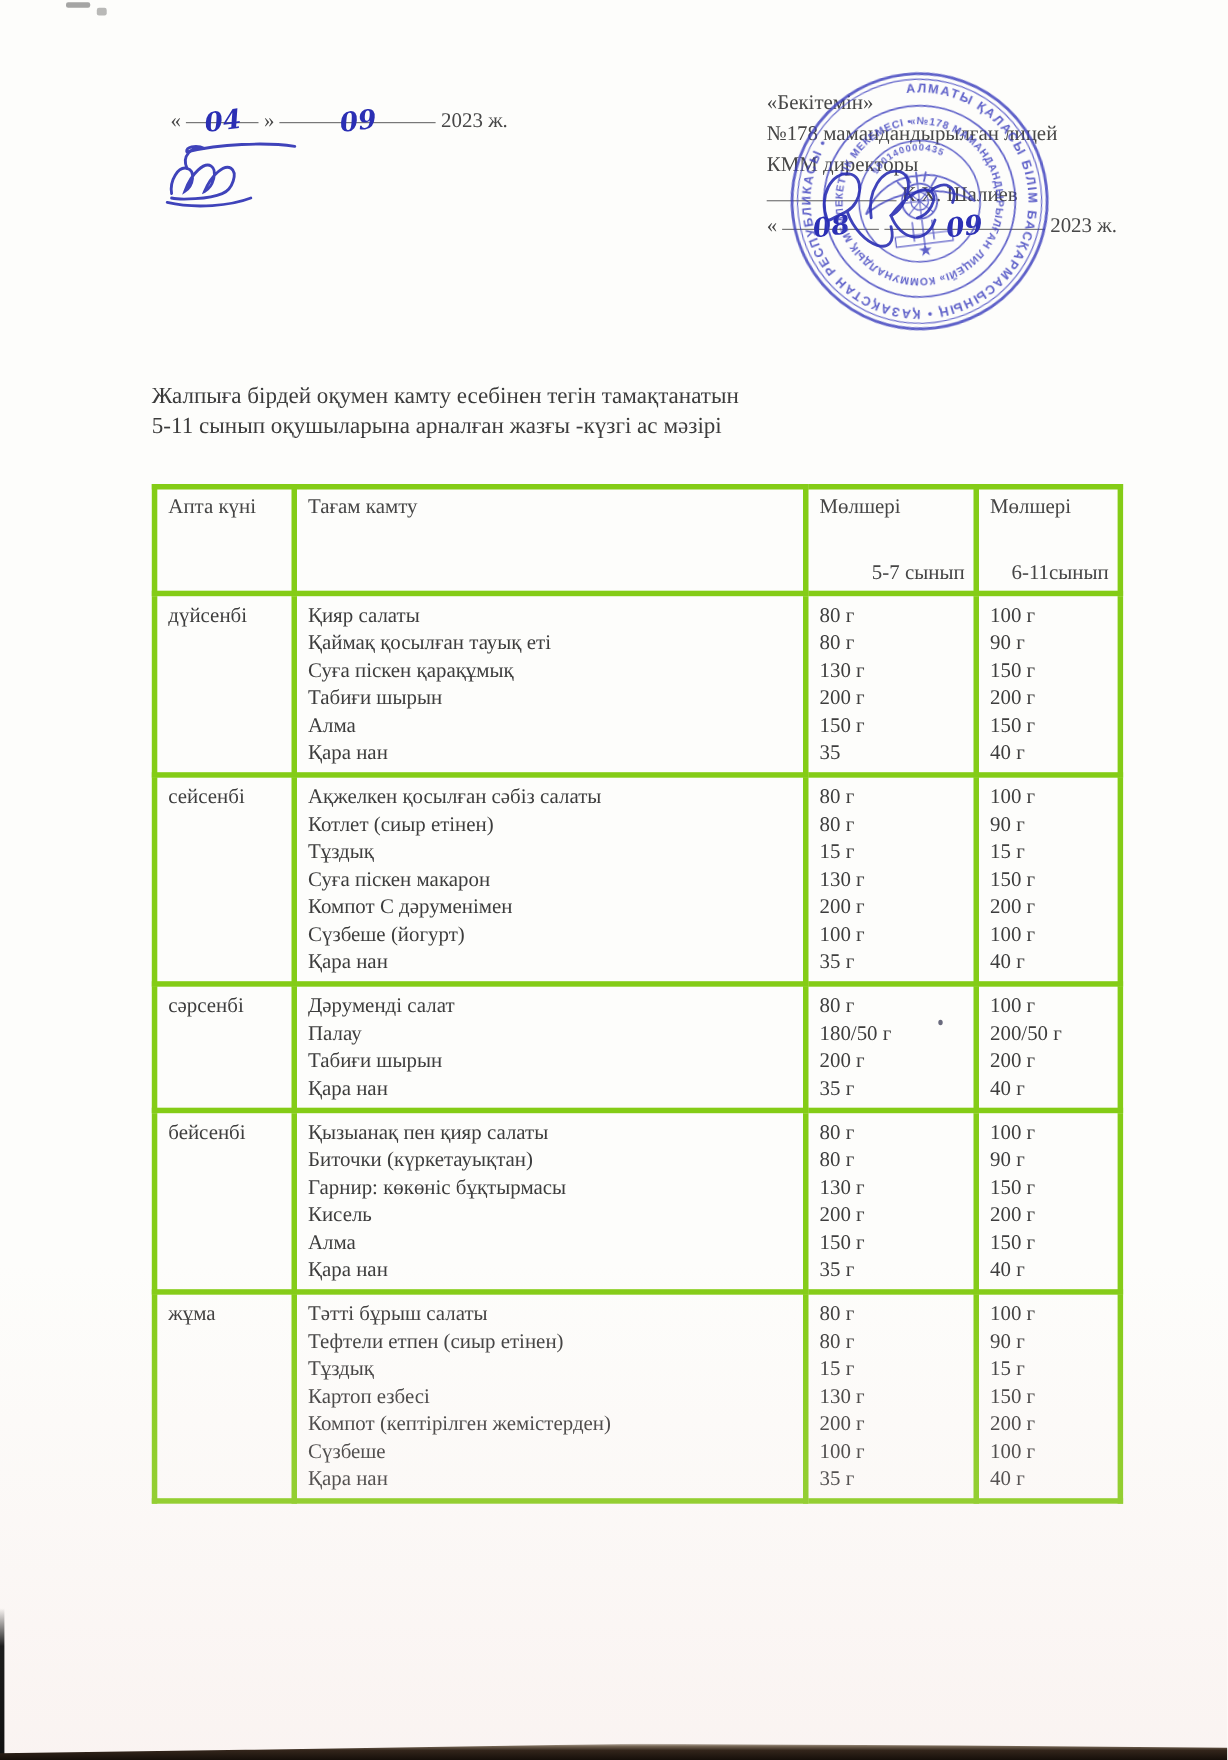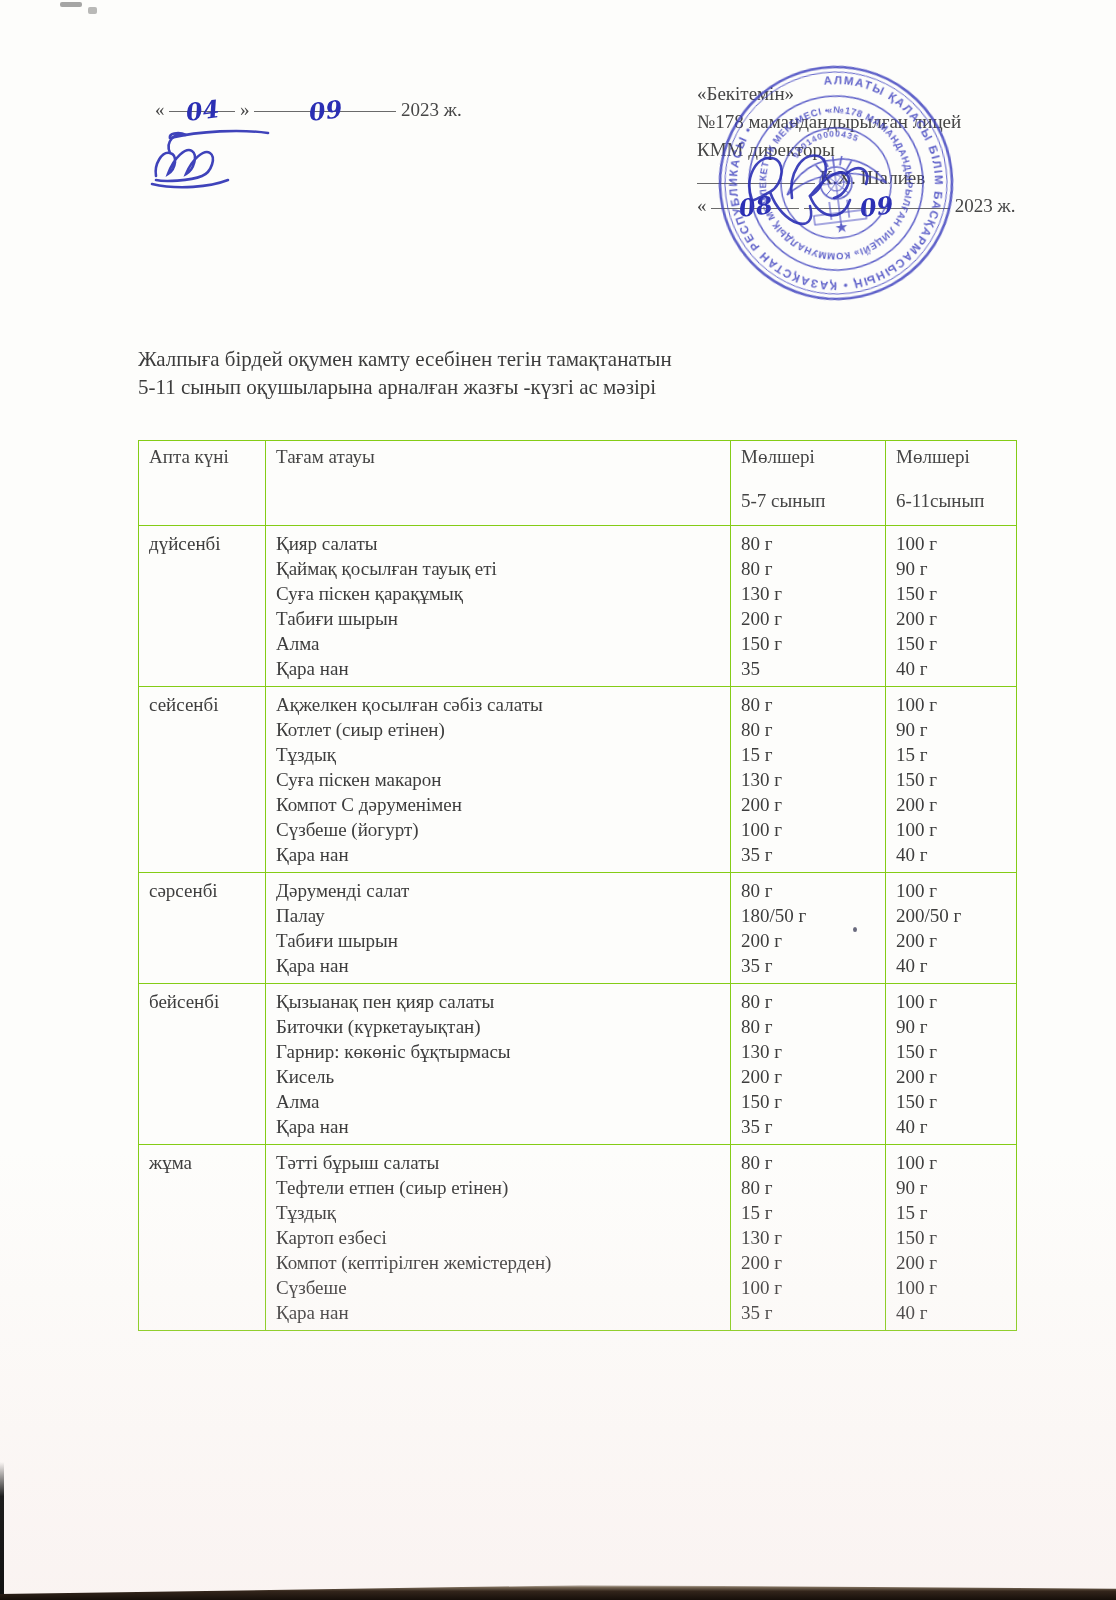--- a/index.html
+++ b/index.html
@@ -42,26 +42,26 @@
   table.menu{
     position:absolute;left:138px;top:440px;width:878px;
     border-collapse:collapse;table-layout:fixed;
     font-size:19px;color:#3d3d3d;
   }
   table.menu col.c1{width:127px;}
   table.menu col.c2{width:465px;}
   table.menu col.c3{width:155px;}
   table.menu col.c4{width:131px;}
   table.menu th,table.menu td{
-    border:1px solid #84cc16;vertical-align:top;text-align:left;
+    border:5px solid #84cc16;vertical-align:top;text-align:left;
     padding:5px 8px 5px 10px;font-weight:normal;
   }
   table.menu thead th{height:74px;font-size:19px;color:#454545;}
   th.dish-h{text-align:center;}
-  .th-sub{display:block;margin-top:22px;}
+  .th-sub{display:block;margin-top:38px;text-align:right;}
   .cell-line{line-height:25px;white-space:nowrap;}
   td.day-cell{line-height:25px;}
 
   
   .bottom-edge{
     position:absolute;left:0;bottom:0;width:1116px;height:16px;
     background:linear-gradient(to top,#160f0a 0%,#33251b 55%,#7a6a58 80%,rgba(122,106,88,0) 100%);
     clip-path:polygon(0 62%,20% 42%,52% 8%,78% 18%,100% 30%,100% 100%,0 100%);
   }
   .left-edge{
@@ -168,21 +168,21 @@
   <table class="menu">
     <colgroup>
         <col class="c1">
         <col class="c2">
         <col class="c3">
         <col class="c4">
       </colgroup>
     <thead>
       <tr>
         <th>Апта күні</th>
-        <th class="dish-h">Тағам атауы</th>
+        <th class="dish-h">Тағам камту</th>
         <th>
           <span>Мөлшері</span>
           <span class="th-sub">5-7 сынып</span>
         </th>
         <th>
           <span>Мөлшері</span>
           <span class="th-sub">6-11сынып</span>
         </th>
       </tr>
     </thead>

